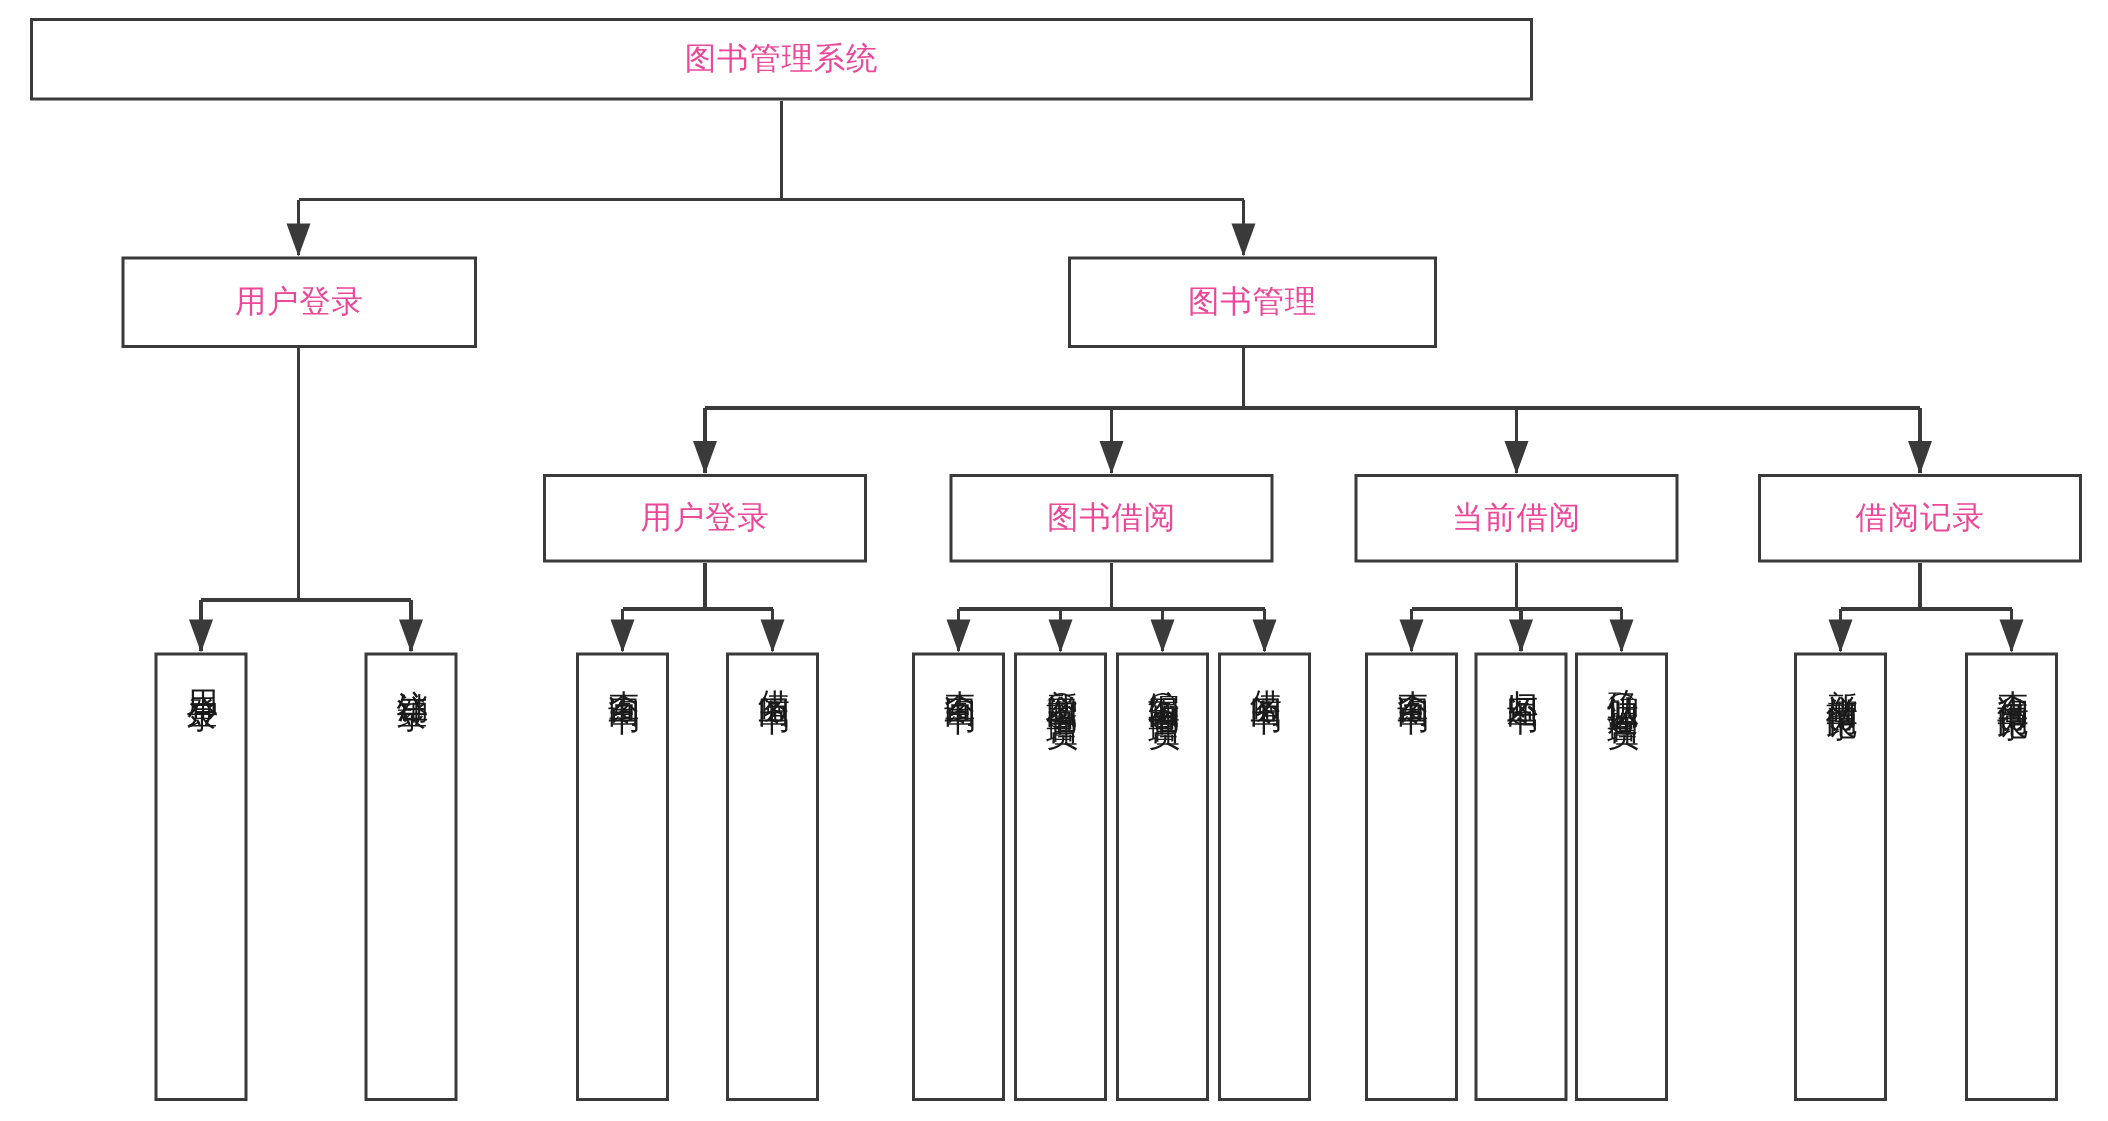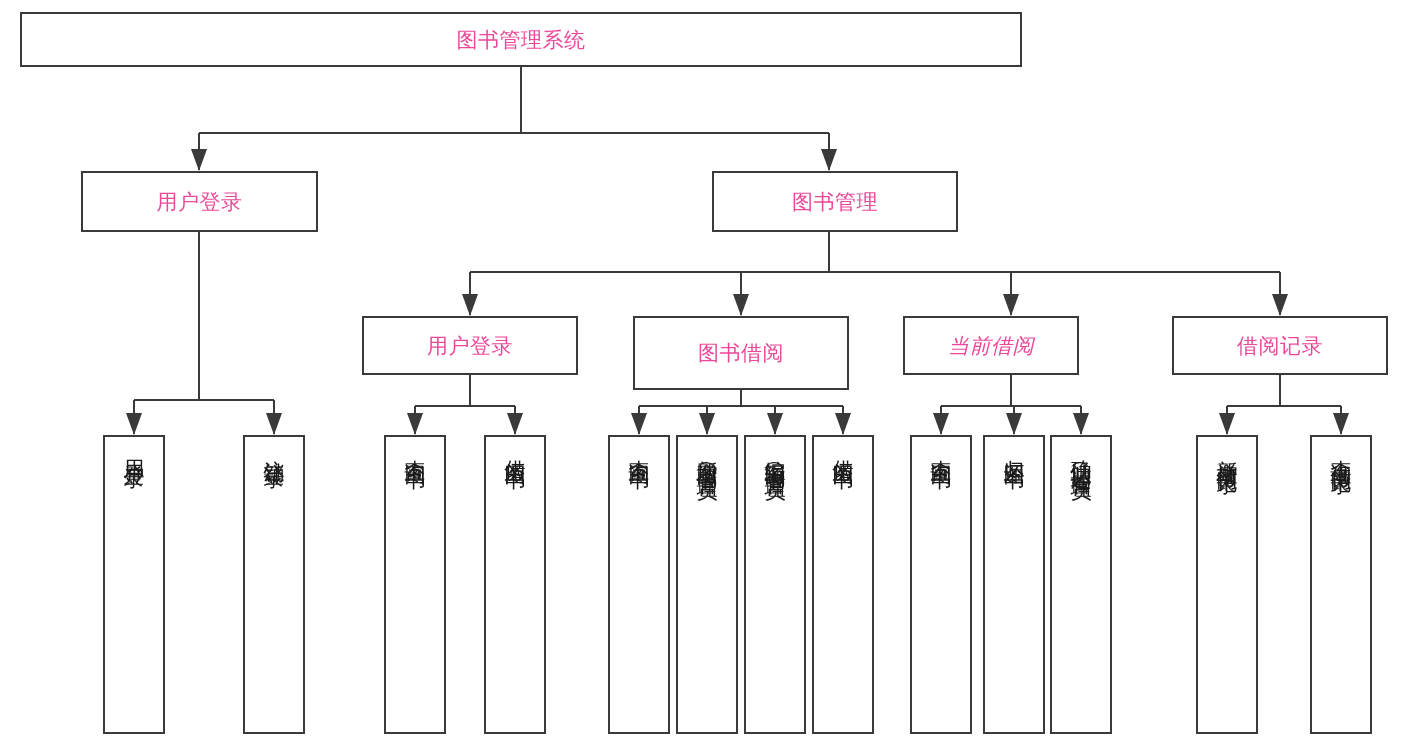--- a/index.html
+++ b/index.html
@@ -130,24 +130,24 @@
       </div>
       <div class="node-box" style="left: 81px; top: 171px; width: 237px; height: 61px;">
         <span class="node-label-h">用户登录</span>
       </div>
       <div class="node-box" style="left: 712px; top: 171px; width: 246px; height: 61px;">
         <span class="node-label-h">图书管理</span>
       </div>
       <div class="node-box" style="left: 362px; top: 316px; width: 216px; height: 59px;">
         <span class="node-label-h">用户登录</span>
       </div>
-      <div class="node-box" style="left: 633px; top: 316px; width: 216px; height: 74px;">
+      <div class="node-box" style="left: 633px; top: 316px; width: 216px; height: 59px;">
         <span class="node-label-h">图书借阅</span>
       </div>
-      <div class="node-box" style="left: 903px; top: 316px; width: 176px; height: 59px; font-style: italic;">
+      <div class="node-box" style="left: 903px; top: 316px; width: 216px; height: 59px;">
         <span class="node-label-h">当前借阅</span>
       </div>
       <div class="node-box" style="left: 1172px; top: 316px; width: 216px; height: 59px; justify-content: center;">
         <span class="node-label-h">借阅记录</span>
       </div>
       <div class="node-box leaf-box" style="left: 103px; top: 435px; width: 62px; height: 299px;">
         <span class="node-label-v">用户登录</span>
       </div>
       <div class="node-box leaf-box" style="left: 243px; top: 435px; width: 62px; height: 299px;">
         <span class="node-label-v">注销登录</span>

